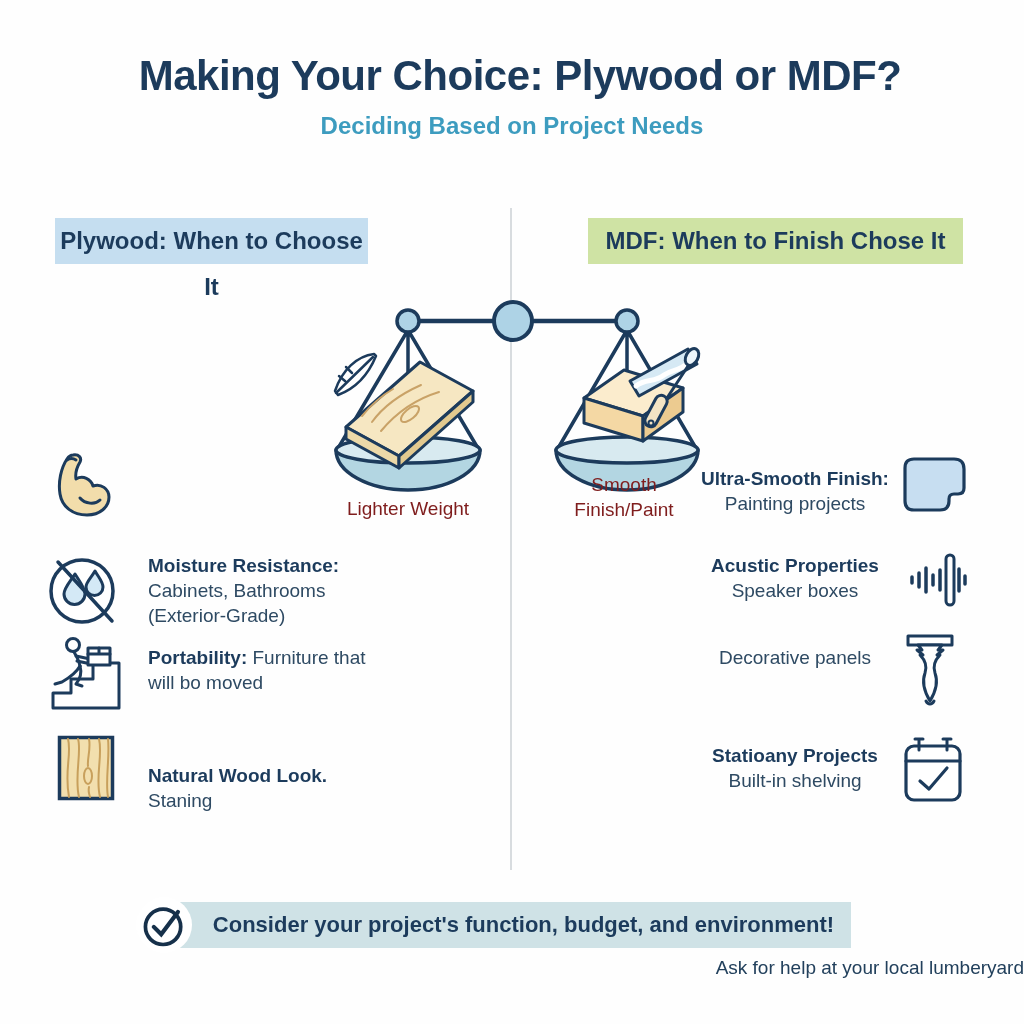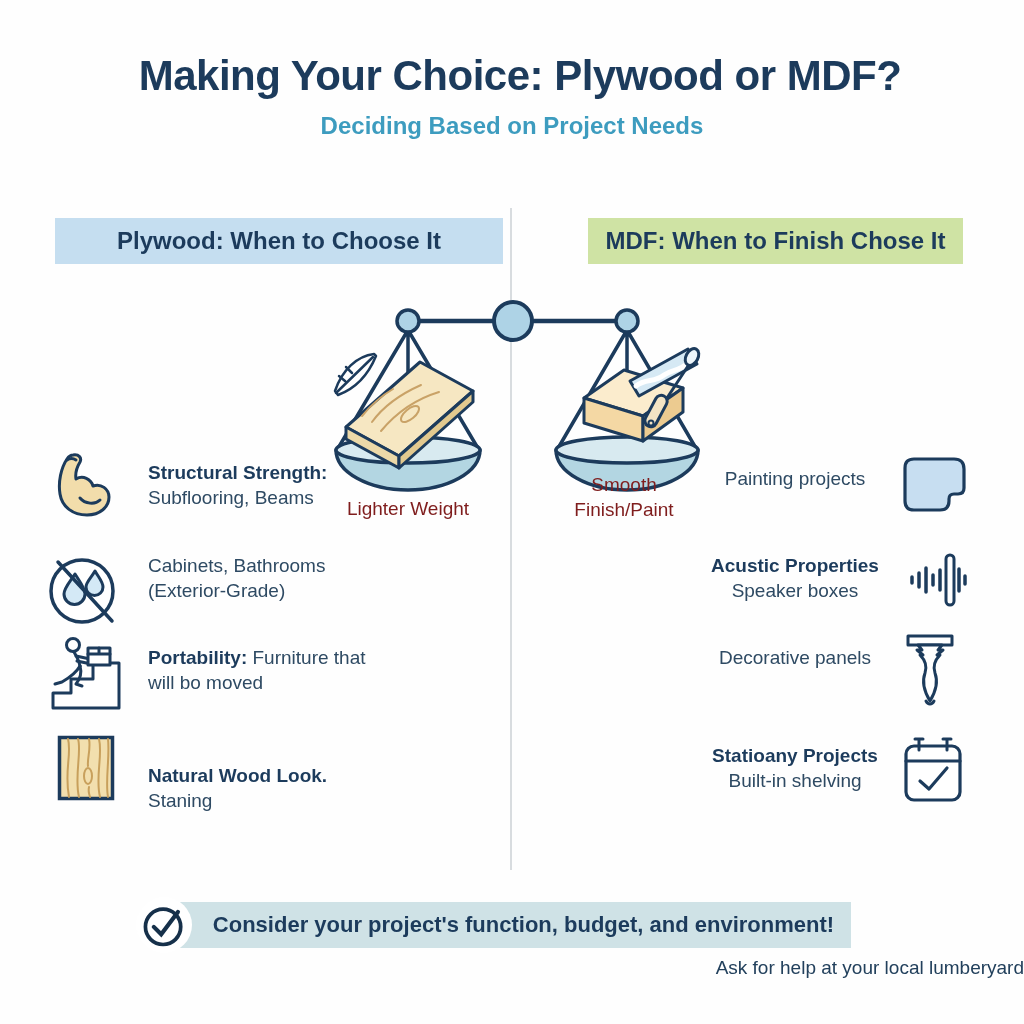--- a/index.html
+++ b/index.html
@@ -12,21 +12,21 @@
     font-size:42px;font-weight:800;letter-spacing:-0.5px;color:var(--navy,#1c3b5c);
   }
   .subtitle{
     position:absolute;top:112px;left:0;width:100%;text-align:center;
     font-size:24px;font-weight:600;color:var(--subtitle-blue,#3d9cbf);
   }
   .col-header{
     position:absolute;top:218px;height:46px;line-height:46px;text-align:center;
     font-size:24px;font-weight:700;color:var(--navy,#1c3b5c);
   }
-  .col-header.left{left:55px;width:448px;background:var(--plywood-header-bg,#c5def0);}
+  .col-header.left{left:55px;width:313px;background:var(--plywood-header-bg,#c5def0);}
   .col-header.right{left:588px;width:375px;background:var(--mdf-header-bg,#cfe3a4);}
   .divider{position:absolute;left:510px;top:208px;width:2px;height:662px;background:var(--divider,#d8dcdf);}
   .scale-svg{position:absolute;left:300px;top:280px;width:420px;height:215px;}
   .scale-label{position:absolute;font-size:19px;line-height:25px;color:#7f1d1d;text-align:center;}
   .scale-label.lw{left:328px;top:496px;width:160px;}
   .scale-label.sf{left:558px;top:472px;width:132px;}
   .icon{position:absolute;}
   .item-text{position:absolute;font-size:19px;line-height:25px;color:#2e4a63;}
   .item-text .b{font-weight:700;color:var(--navy,#1c3b5c);}
   .item-text.stack .b{display:block;}
@@ -160,37 +160,35 @@
         <path d="M21 4 C25 16 17 42 22 62"></path>
         <path d="M32 4 C34 14 30 24 31 31"></path>
         <ellipse cx="31" cy="41" rx="4" ry="8"></ellipse>
         <path d="M32 52 C31 56 32 59 33 62"></path>
         <path d="M42 4 C46 20 38 42 43 62"></path>
         <path d="M51 4 C53 22 48 46 51 62"></path>
       </g>
     </svg>
   </div>
 
-  <div class="item-text leftcol stack" style="left:148px;top:460px;">
-    <span class="b">Structural Strength:</span>
-    <span>Subflooring, Beams</span>
-  </div>
   <div class="item-text leftcol stack" style="left:148px;top:553px;">
+    <span class="b">Moisture Resistance:</span>
     <span>Cabinets, Bathrooms (Exterior-Grade)</span>
   </div>
   <div class="item-text leftcol" style="left:148px;top:645px;">
     <span class="b">Portability:</span>
     <span>Furniture that will bo moved</span>
   </div>
   <div class="item-text leftcol stack" style="left:148px;top:741px;margin-top:22px;">
     <span class="b">Natural Wood Look.</span>
     <span>Staning</span>
   </div>
 
   <div class="item-text rightcol stack" style="top:466px;">
+    <span class="b">Ultra-Smooth Finish:</span>
     <span>Painting projects</span>
   </div>
   <div class="item-text rightcol stack" style="top:553px;">
     <span class="b">Acustic Properties</span>
     <span>Speaker boxes</span>
   </div>
   <div class="item-text rightcol stack" style="top:645px;">
     <span>Decorative panels</span>
   </div>
   <div class="item-text rightcol stack" style="top:743px;">

